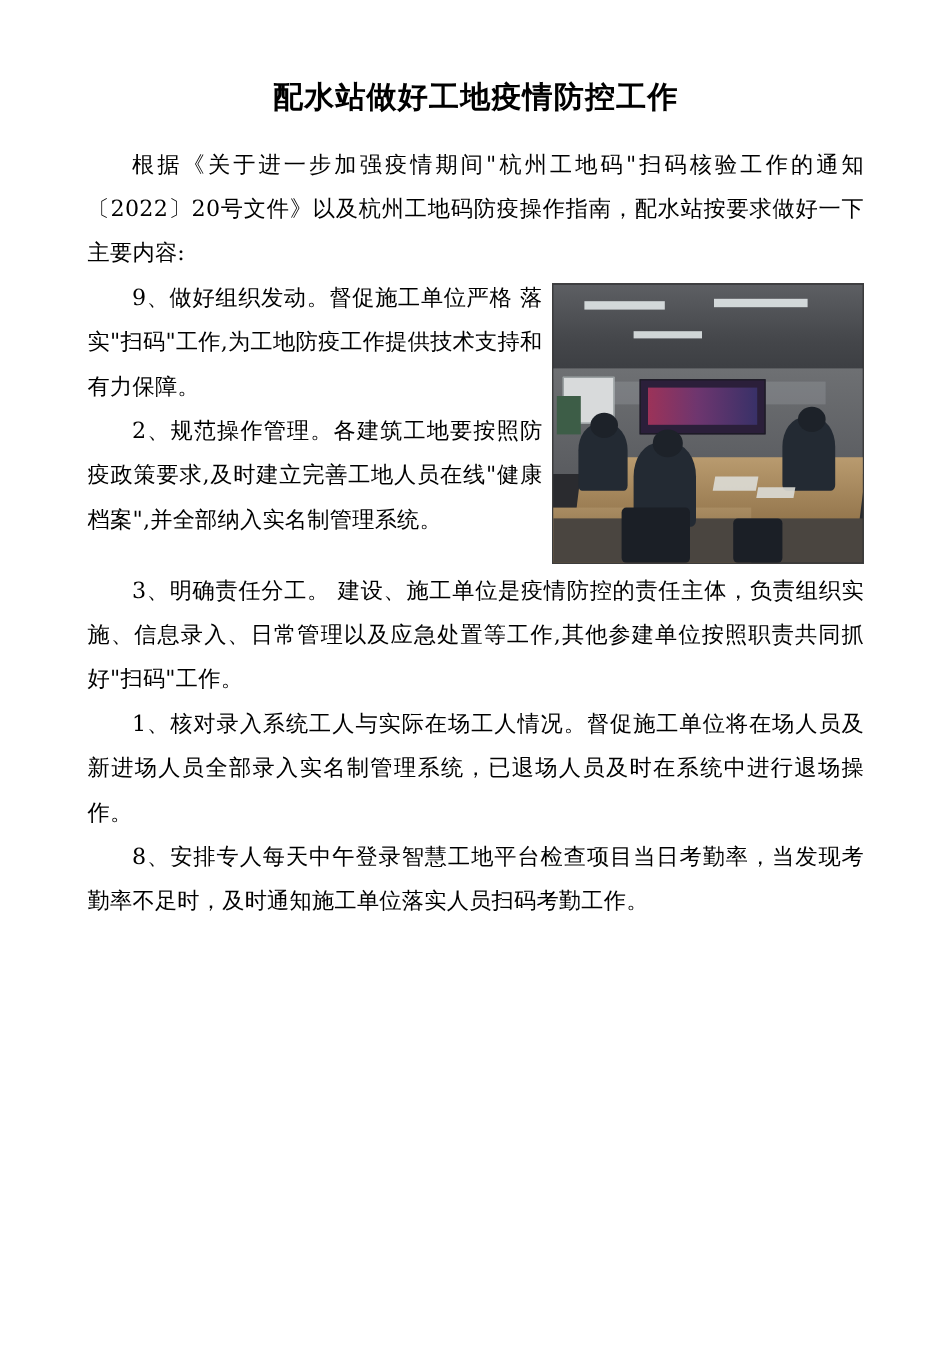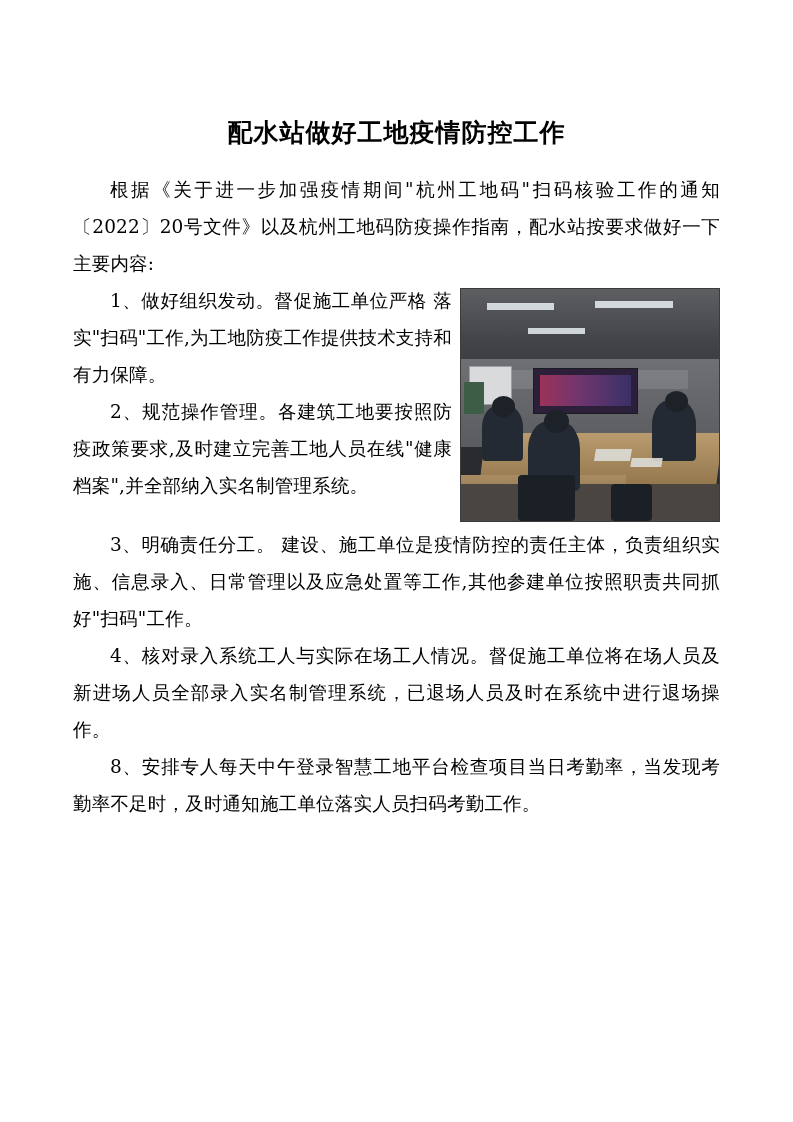--- a/index.html
+++ b/index.html
@@ -13,21 +13,21 @@
     font-family: "DejaVu Serif", "Liberation Serif", serif;
     color: #000000;
     position: relative;
     overflow: hidden;
   }
   .page {
     position: relative;
     width: 793px;
     height: 1122px;
     box-sizing: border-box;
-    padding: 96px 73px 80px 73px;
+    padding: 44px 73px 80px 73px;
   }
   .doc-title {
     text-align: center;
     font-size: 25px;
     font-weight: bold;
     letter-spacing: 1px;
     margin: 20px 0 22px 0;
     font-family: "DejaVu Serif", "Liberation Serif", serif;
   }
   .body-text {
@@ -146,25 +146,25 @@
         <div class="ph-person" style="left:26%;top:57%;width:20%;height:30%;"></div>
         <div class="ph-head" style="left:32%;top:52%;width:10%;height:10%;"></div>
         <div class="ph-person" style="left:74%;top:48%;width:17%;height:26%;"></div>
         <div class="ph-head" style="left:79%;top:44%;width:9%;height:9%;"></div>
         <div class="ph-chair" style="left:22%;top:80%;width:22%;height:20%;"></div>
         <div class="ph-chair" style="left:58%;top:84%;width:16%;height:16%;"></div>
         <div class="ph-paper" style="left:52%;top:69%;width:14%;height:5%;"></div>
         <div class="ph-paper" style="left:66%;top:73%;width:12%;height:4%;"></div>
       </div>
 
-      <p class="para">1、做好组织发动。督促施工单位严格 落实"扫码"工作,为工地防疫工作提供技术支持和有力保障。</p>
+      <p class="para">9、做好组织发动。督促施工单位严格 落实"扫码"工作,为工地防疫工作提供技术支持和有力保障。</p>
 
       <p class="para">2、规范操作管理。各建筑工地要按照防疫政策要求,及时建立完善工地人员在线"健康档案",并全部纳入实名制管理系统。</p>
     </div>
 
     <p class="para">3、明确责任分工。 建设、施工单位是疫情防控的责任主体，负责组织实施、信息录入、日常管理以及应急处置等工作,其他参建单位按照职责共同抓好"扫码"工作。</p>
 
-    <p class="para">4、核对录入系统工人与实际在场工人情况。督促施工单位将在场人员及新进场人员全部录入实名制管理系统，已退场人员及时在系统中进行退场操作。</p>
+    <p class="para">1、核对录入系统工人与实际在场工人情况。督促施工单位将在场人员及新进场人员全部录入实名制管理系统，已退场人员及时在系统中进行退场操作。</p>
 
     <p class="para">8、安排专人每天中午登录智慧工地平台检查项目当日考勤率，当发现考勤率不足时，及时通知施工单位落实人员扫码考勤工作。</p>
 
   </div>
 </div>
 
 </body></html>

